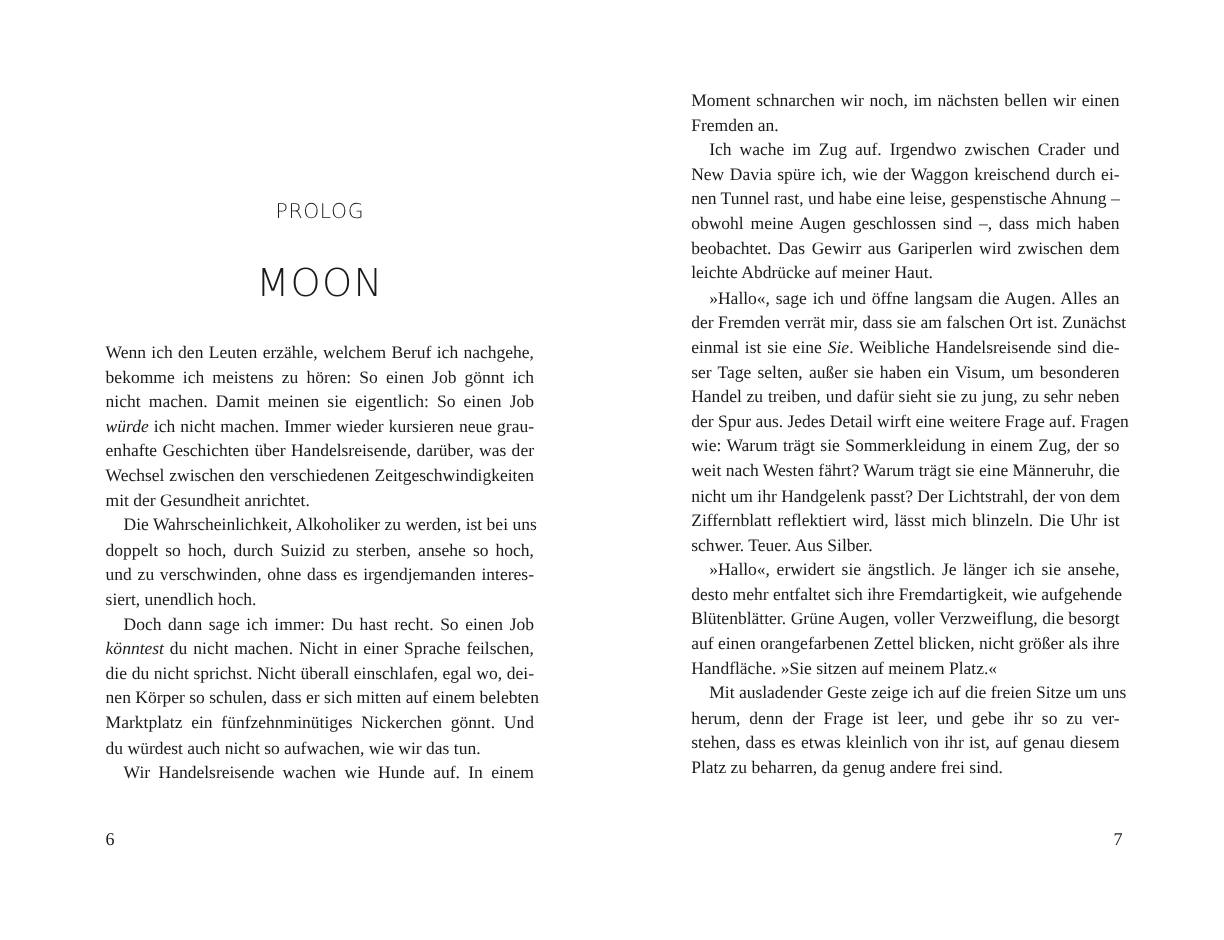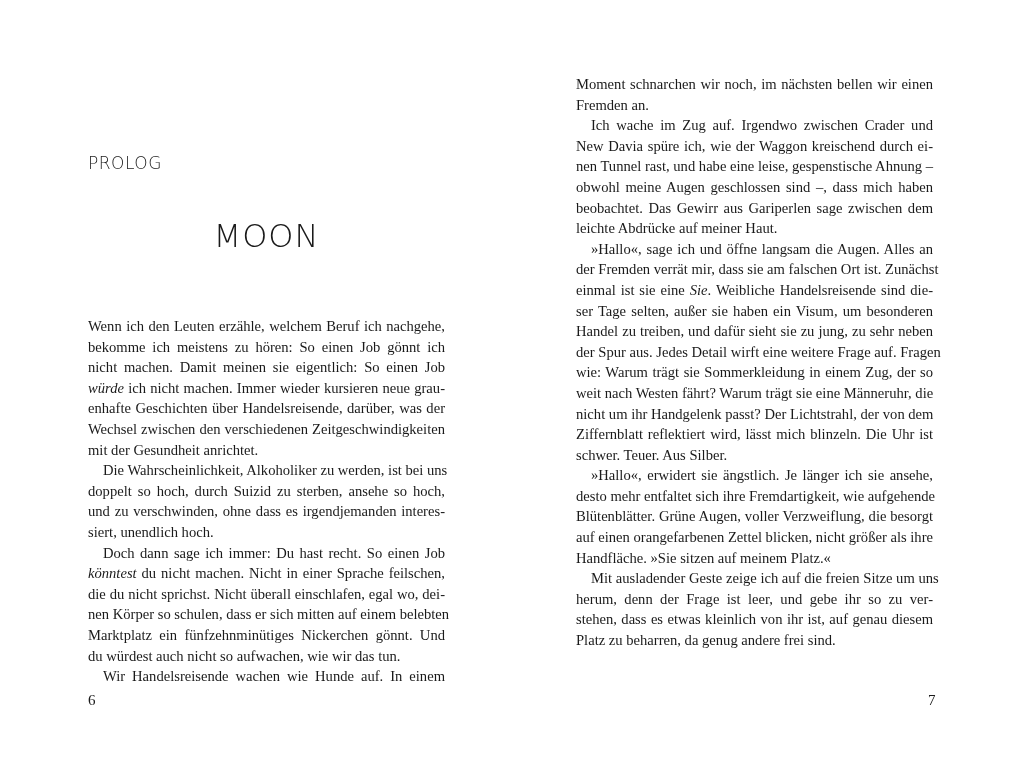--- a/index.html
+++ b/index.html
@@ -1,26 +1,26 @@
 <!DOCTYPE html>
 <html><head>
 <meta charset="utf-8">
 <style>
   html, body { margin: 0; padding: 0; background: #ffffff; }
   body { width: 1020px; height: 783px; position: relative; overflow: hidden;
          font-family: "Liberation Serif", "DejaVu Serif", serif; color: #1a1a1a; }
   .page { position: absolute; top: 0; height: 615px; }
   .page-left { left: 0; width: 510px; }
   .page-right { left: 510px; width: 510px; }
-  .chapter-label { position: absolute; left: 88px; width: 357px; top: 153px; text-align: left;
+  .chapter-label { position: absolute; left: 88px; width: 357px; top: 167px; text-align: center;
                    font-family: "DejaVu Sans", sans-serif; font-size: 17px; letter-spacing: 0.5px; font-weight: 300; }
   .chapter-title { position: absolute; left: 88px; width: 357px; top: 217px; text-align: center;
                    font-family: "DejaVu Sans", sans-serif; font-size: 32px; letter-spacing: 1px; font-weight: 300; }
   .body { position: absolute; font-size: 14.6px; line-height: 20.6px; text-align: justify; }
-  .body-left { left: 88px; width: 357px; top: 316px; }
+  .body-left { left: 88px; width: 357px; top: 284px; }
   .body-right { left: 66px; width: 357px; top: 74px; }
   .line { display: block; text-align: justify; text-align-last: justify; white-space: nowrap; }
   .line.last { text-align-last: left; }
   .line.indent { padding-left: 15px; }
   .page-number { position: absolute; top: 692px; font-size: 15px; }
   .pn-left { left: 88px; }
   .pn-right { left: 418px; }
   em { font-style: italic; }
 </style>
 </head>
@@ -53,21 +53,21 @@
 </div>
 
 <div class="page page-right">
   <div class="body body-right" id="right-body">
       <span class="line">Moment schnarchen wir noch, im nächsten bellen wir einen</span>
       <span class="line last">Fremden an.</span>
       <span class="line indent">Ich wache im Zug auf. Irgendwo zwischen Crader und</span>
       <span class="line">New Davia spüre ich, wie der Waggon kreischend durch ei-</span>
       <span class="line">nen Tunnel rast, und habe eine leise, gespenstische Ahnung –</span>
       <span class="line">obwohl meine Augen geschlossen sind –, dass mich haben</span>
-      <span class="line">beobachtet. Das Gewirr aus Gariperlen sage zwischen dem</span>
+      <span class="line">beobachtet. Das Gewirr aus Gariperlen wird zwischen dem</span>
       <span class="line last">leichte Abdrücke auf meiner Haut.</span>
       <span class="line indent">»Hallo«, sage ich und öffne langsam die Augen. Alles an</span>
       <span class="line">der Fremden verrät mir, dass sie am falschen Ort ist. Zunächst</span>
       <span class="line">einmal ist sie eine <em>Sie</em>. Weibliche Handelsreisende sind die-</span>
       <span class="line">ser Tage selten, außer sie haben ein Visum, um besonderen</span>
       <span class="line">Handel zu treiben, und dafür sieht sie zu jung, zu sehr neben</span>
       <span class="line">der Spur aus. Jedes Detail wirft eine weitere Frage auf. Fragen</span>
       <span class="line">wie: Warum trägt sie Sommerkleidung in einem Zug, der so</span>
       <span class="line">weit nach Westen fährt? Warum trägt sie eine Männeruhr, die</span>
       <span class="line">nicht um ihr Handgelenk passt? Der Lichtstrahl, der von dem</span>

